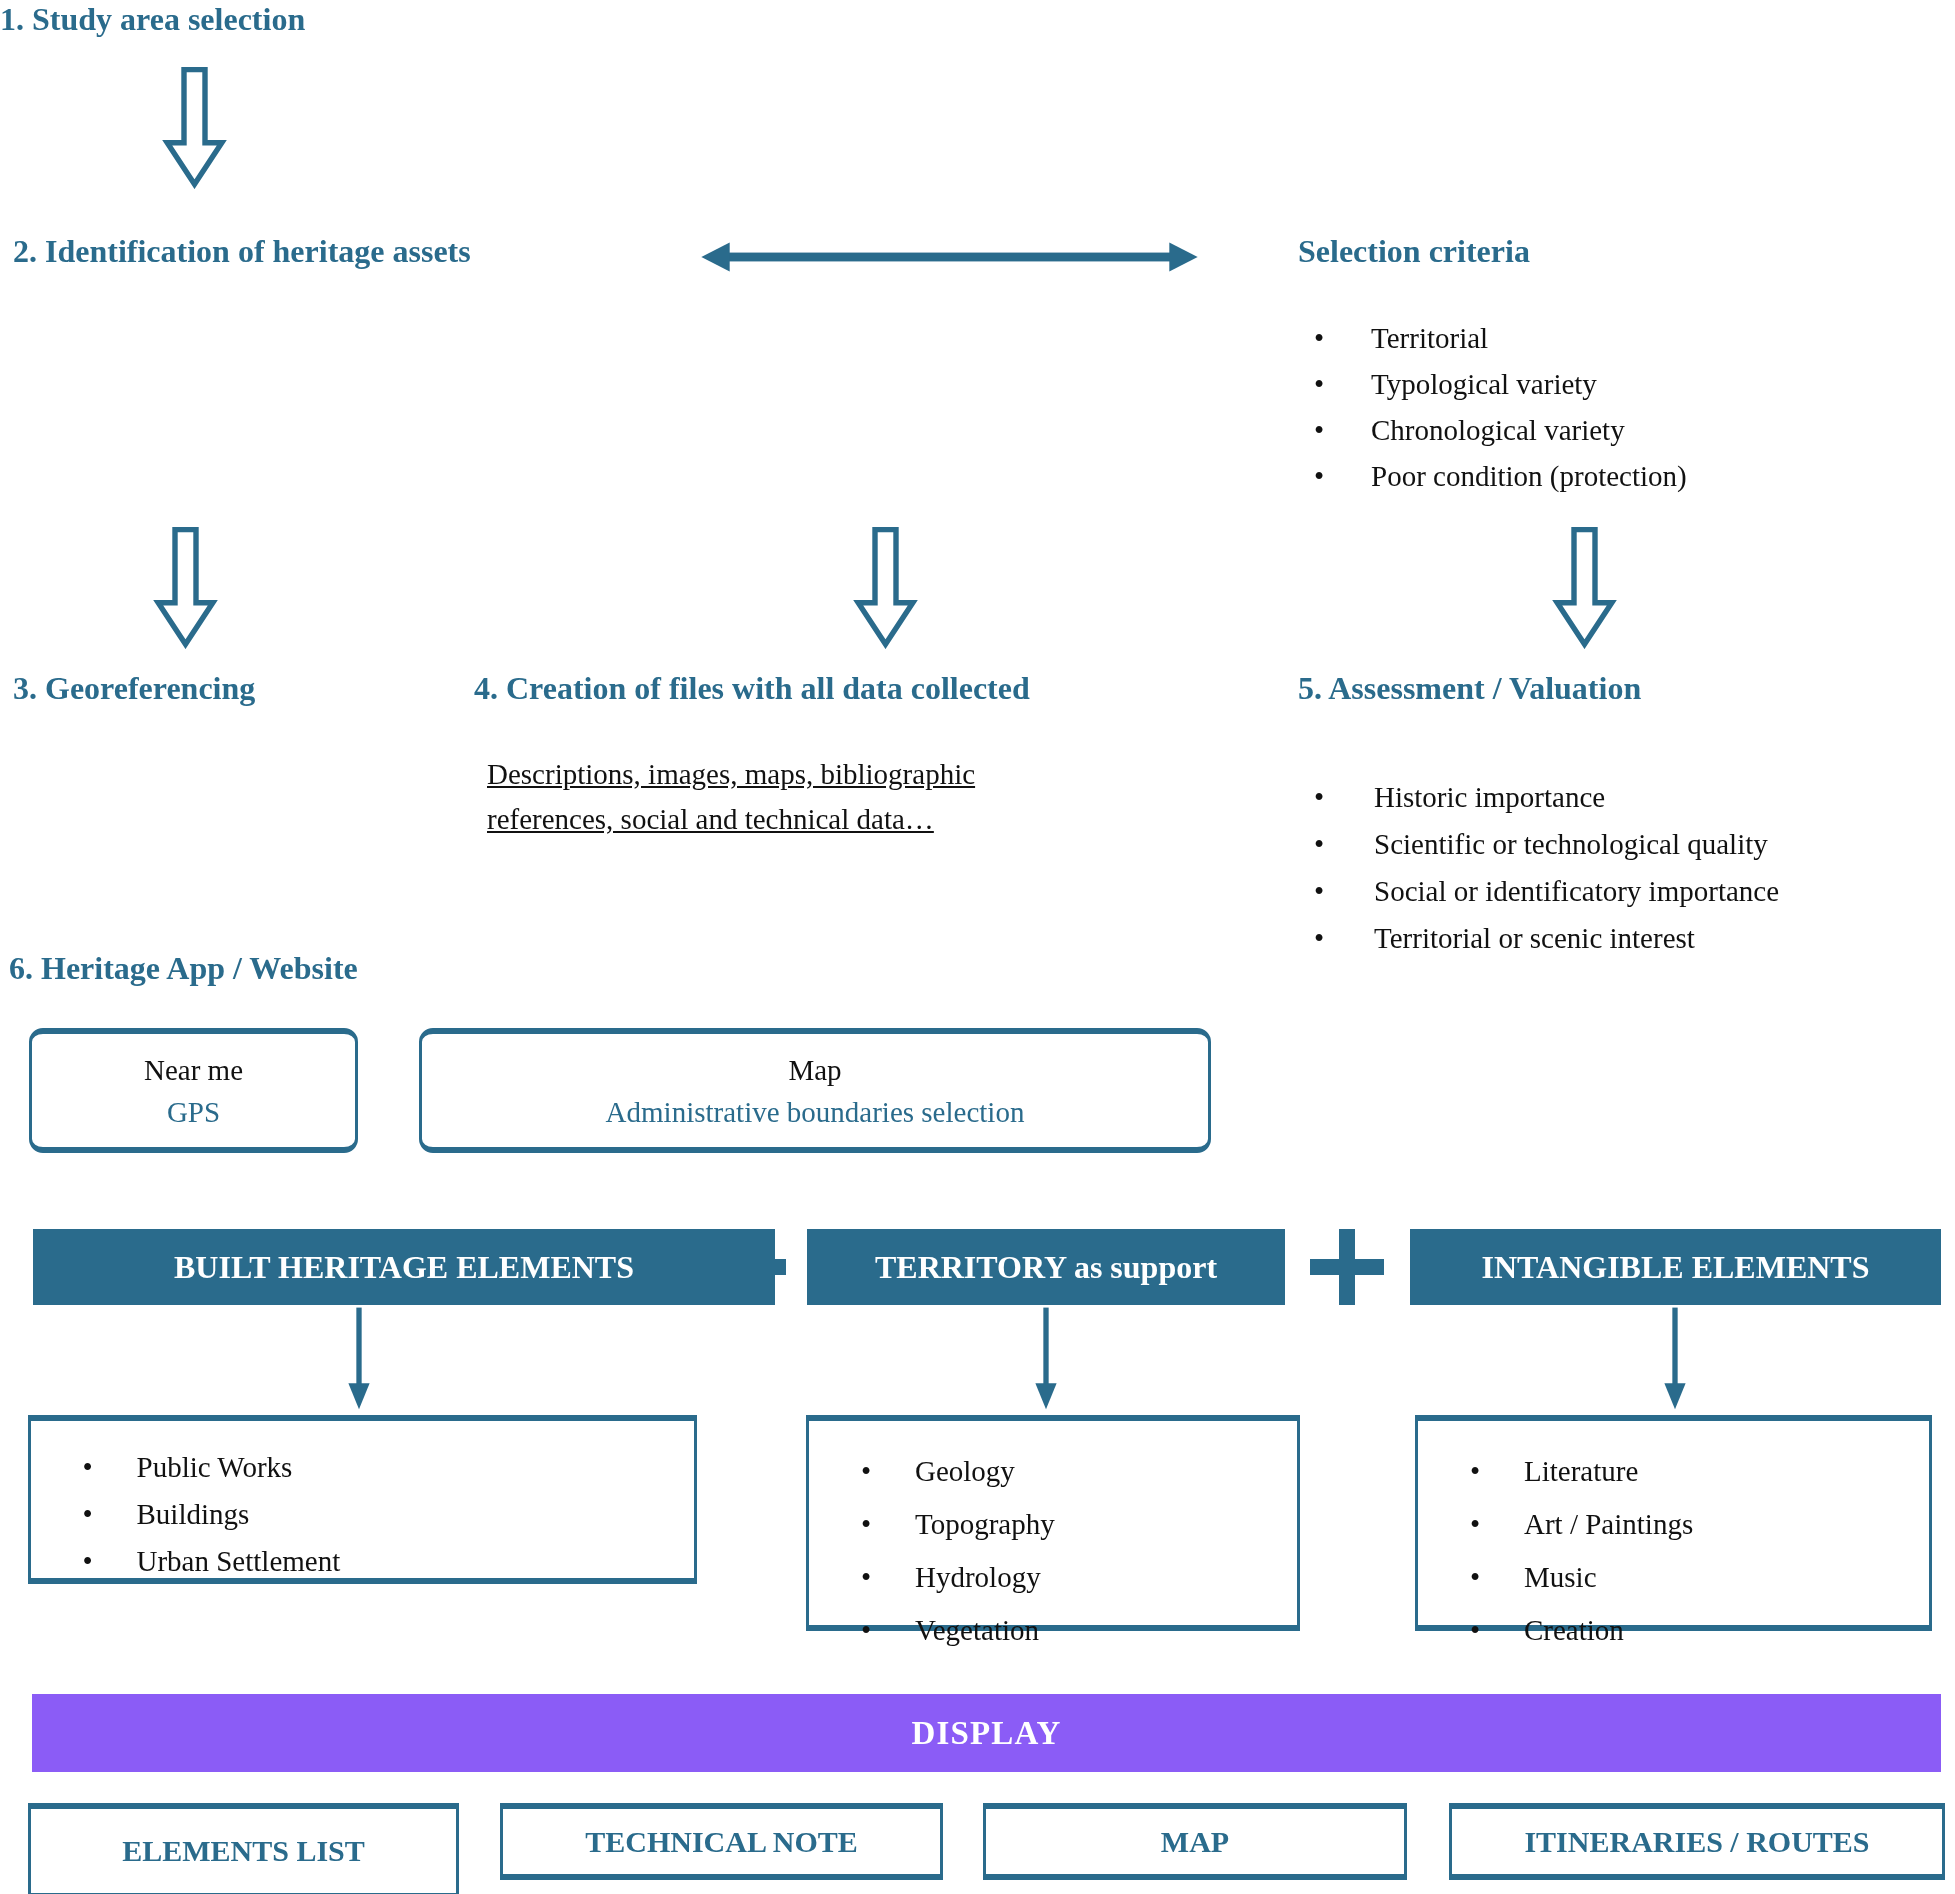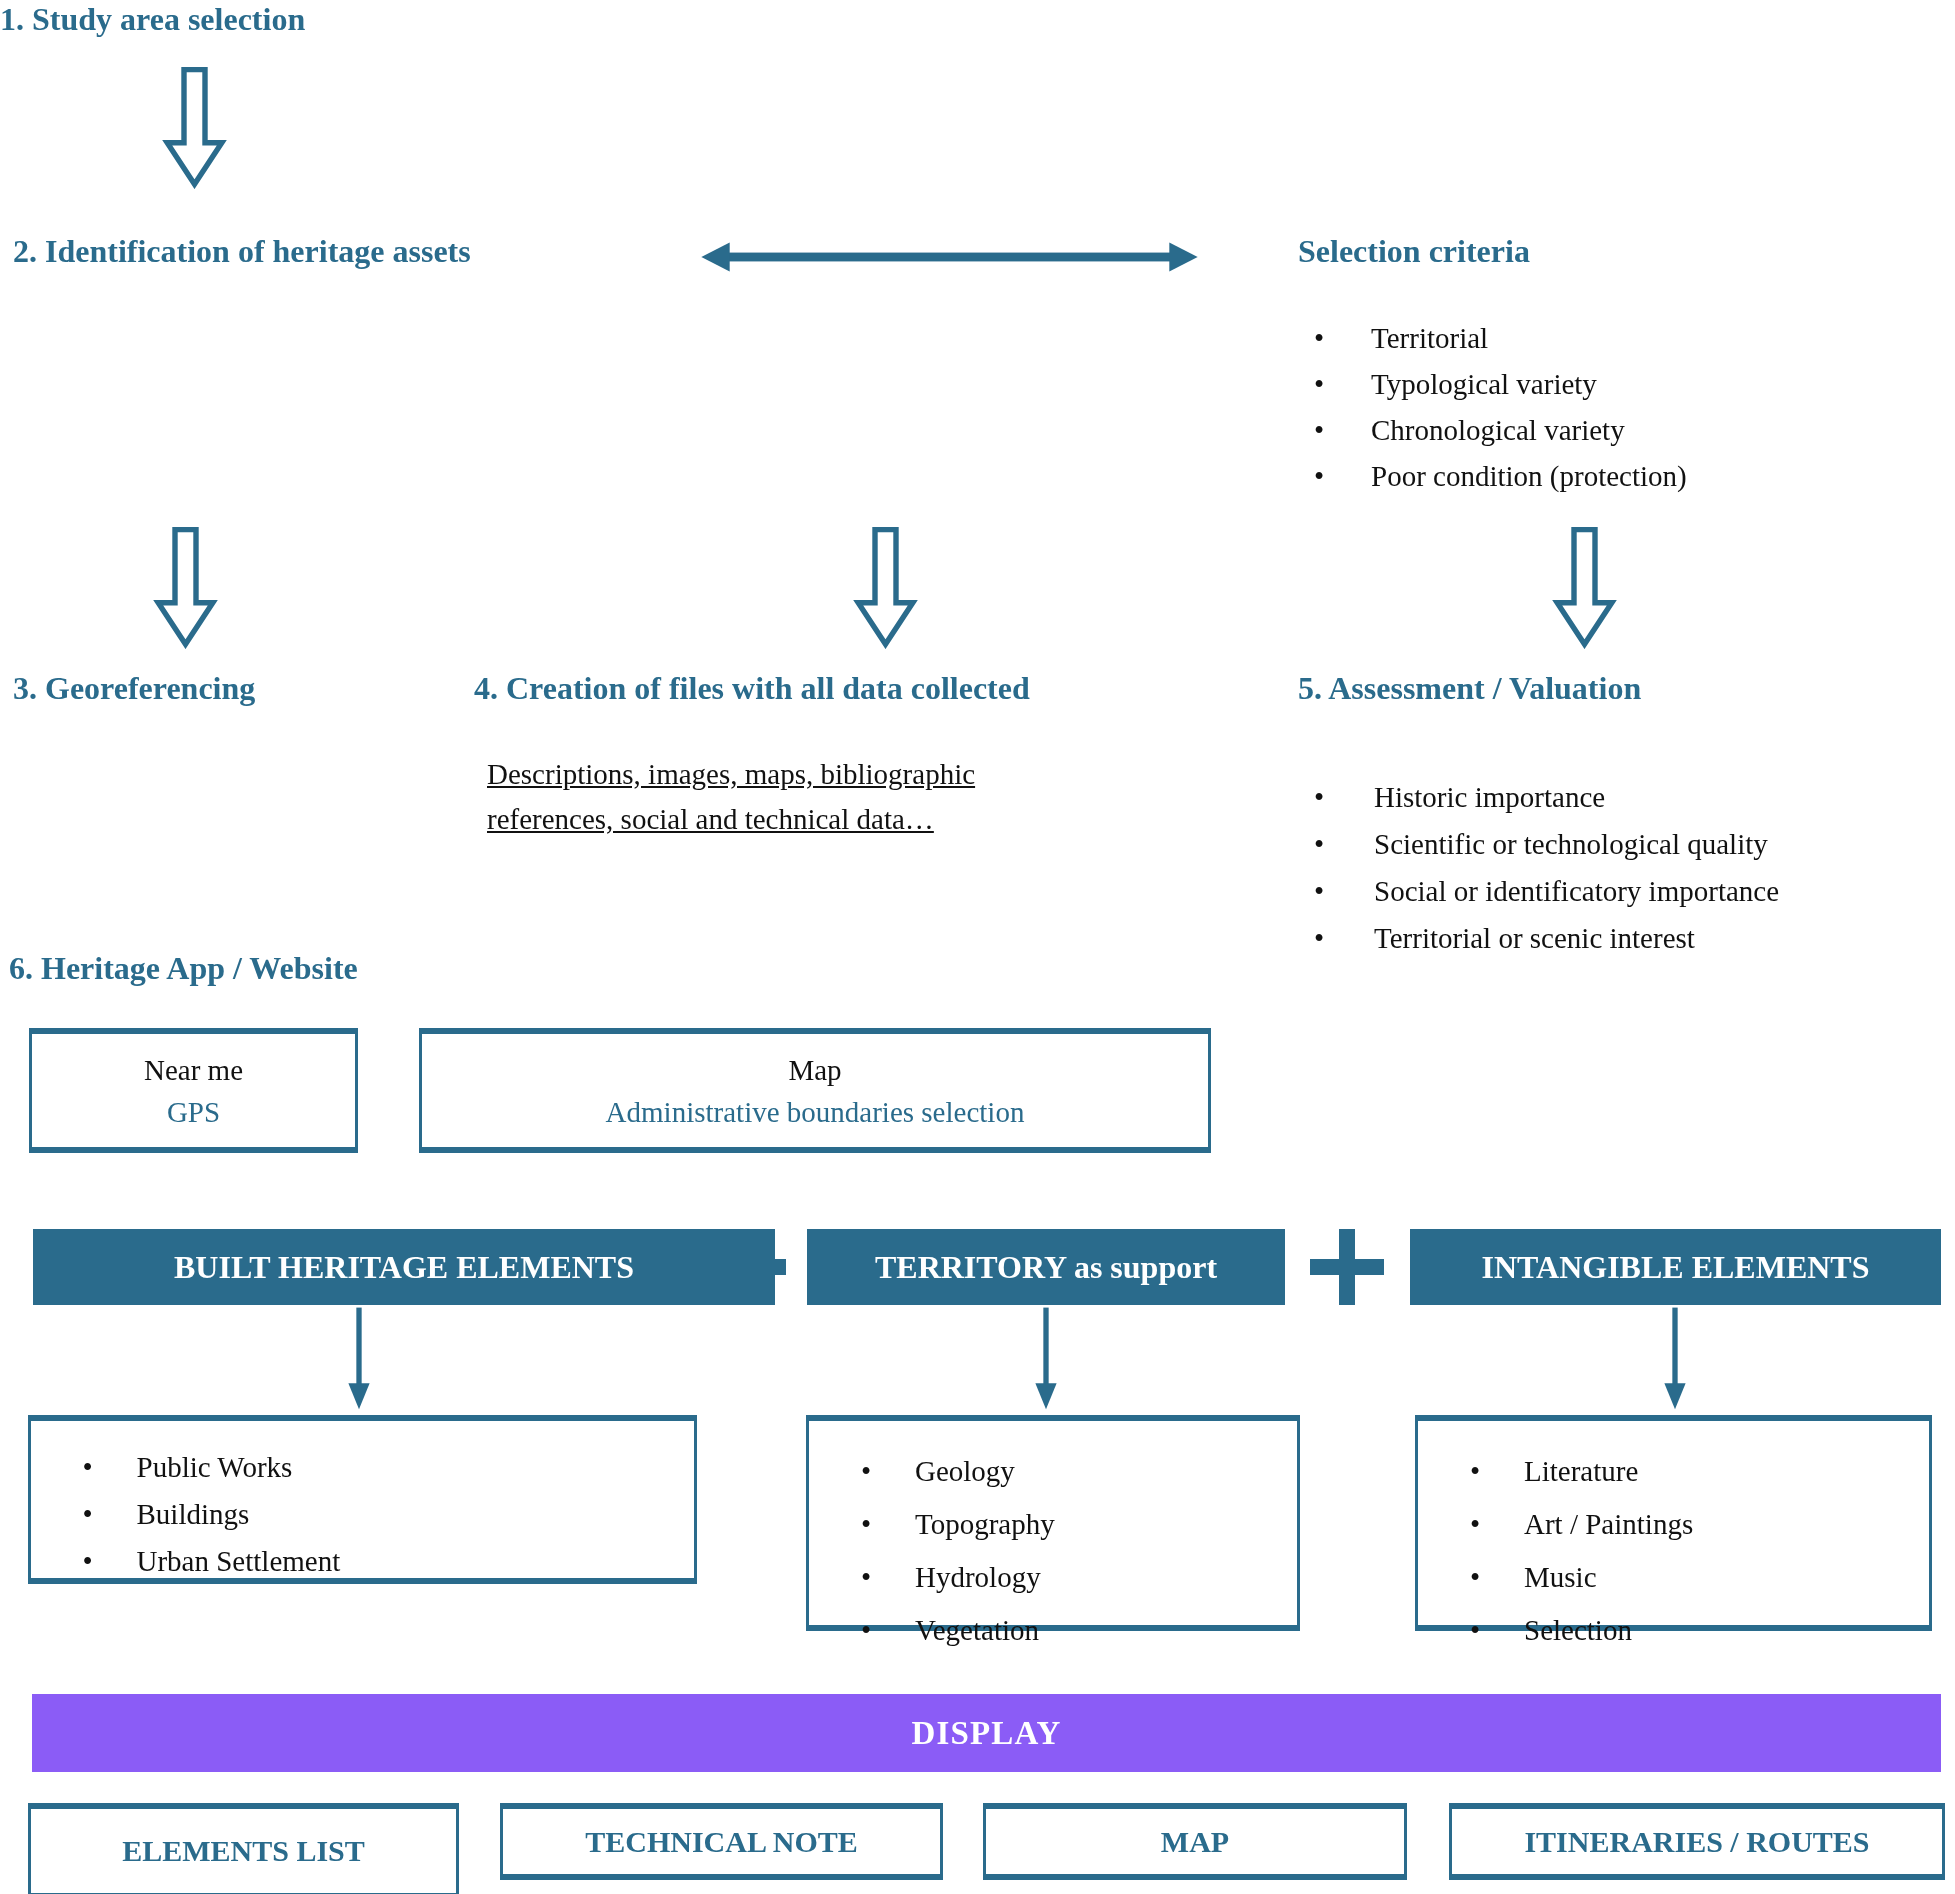--- a/index.html
+++ b/index.html
@@ -26,21 +26,21 @@
   .box-list li{line-height:47px;padding-left:90px;}
   .box-list li::before{left:36px;}
   .box-list-4 li{line-height:53px;padding-left:90px;}
   .box-list-4 li::before{left:36px;}
   .outline-box{
     background:#ffffff;
     border-left:3px solid #2A6B8C;border-right:3px solid #2A6B8C;
     border-top:6px solid #2A6B8C;border-bottom:6px solid #2A6B8C;
     box-sizing:border-box;
   }
-  .app-box{display:flex;flex-direction:column;align-items:center;justify-content:center;text-align:center;}
+  .app-box{display:flex;flex-direction:column;align-items:center;justify-content:center;text-align:center;border-radius:14px;}
   .app-box .line1{font-size:29px;color:#111111;line-height:42px;}
   .app-box .line2{font-size:29px;color:#2A6B8C;line-height:42px;}
   .solid-box{
     background:#2A6B8C;color:#ffffff;
     display:flex;align-items:center;justify-content:center;
     font-size:32px;font-weight:bold;text-align:center;white-space:nowrap;
   }
   .display-bar{
     background:#8b5cf6;color:#ffffff;
     display:flex;align-items:center;justify-content:center;
@@ -176,21 +176,21 @@
       <li>Hydrology</li>
       <li>Vegetation</li>
     </ul>
   </div>
 
   <div class="abs outline-box" style="left:1415px;top:1415px;width:517px;height:216px;">
     <ul class="bullet-list box-list-4" style="margin-top:24px;">
       <li>Literature</li>
       <li>Art / Paintings</li>
       <li>Music</li>
-      <li>Selection</li>
+      <li>Creation</li>
     </ul>
   </div>
 
   <div class="abs display-bar" style="left:32px;top:1694px;width:1909px;height:78px;">DISPLAY</div>
 
   <div class="abs outline-box out-box" style="left:28px;top:1803px;width:431px;height:96px;">ELEMENTS LIST</div>
   <div class="abs outline-box out-box" style="left:500px;top:1803px;width:443px;height:77px;">TECHNICAL NOTE</div>
   <div class="abs outline-box out-box" style="left:983px;top:1803px;width:424px;height:77px;">MAP</div>
   <div class="abs outline-box out-box" style="left:1449px;top:1803px;width:496px;height:77px;">ITINERARIES / ROUTES</div>
 

